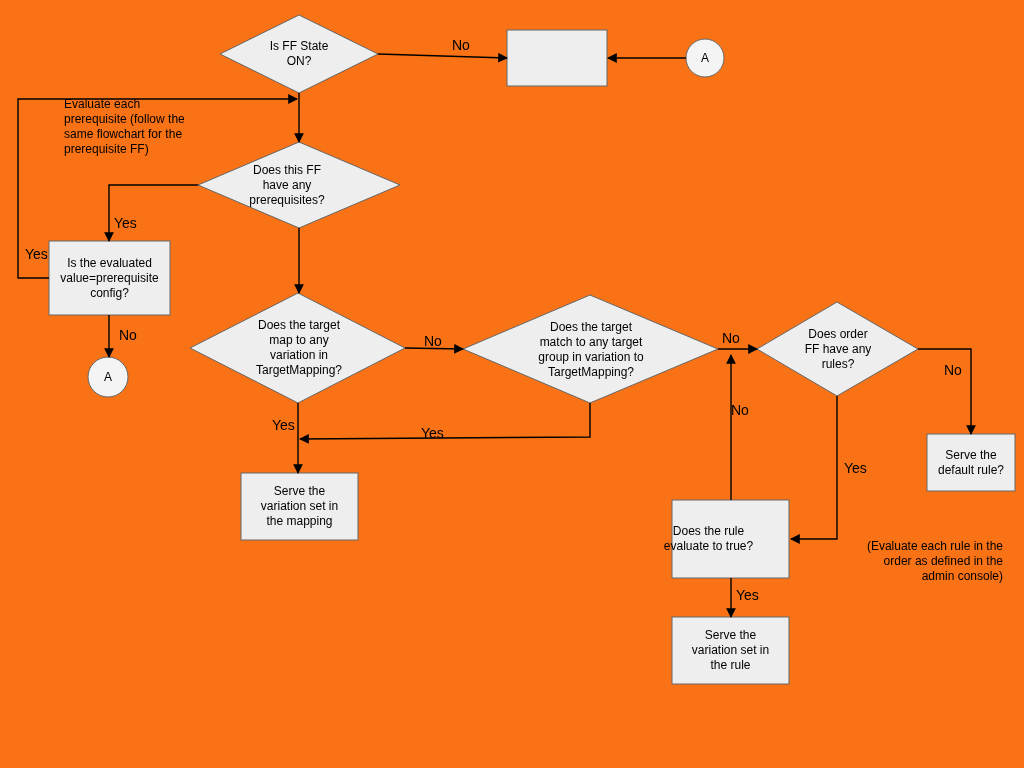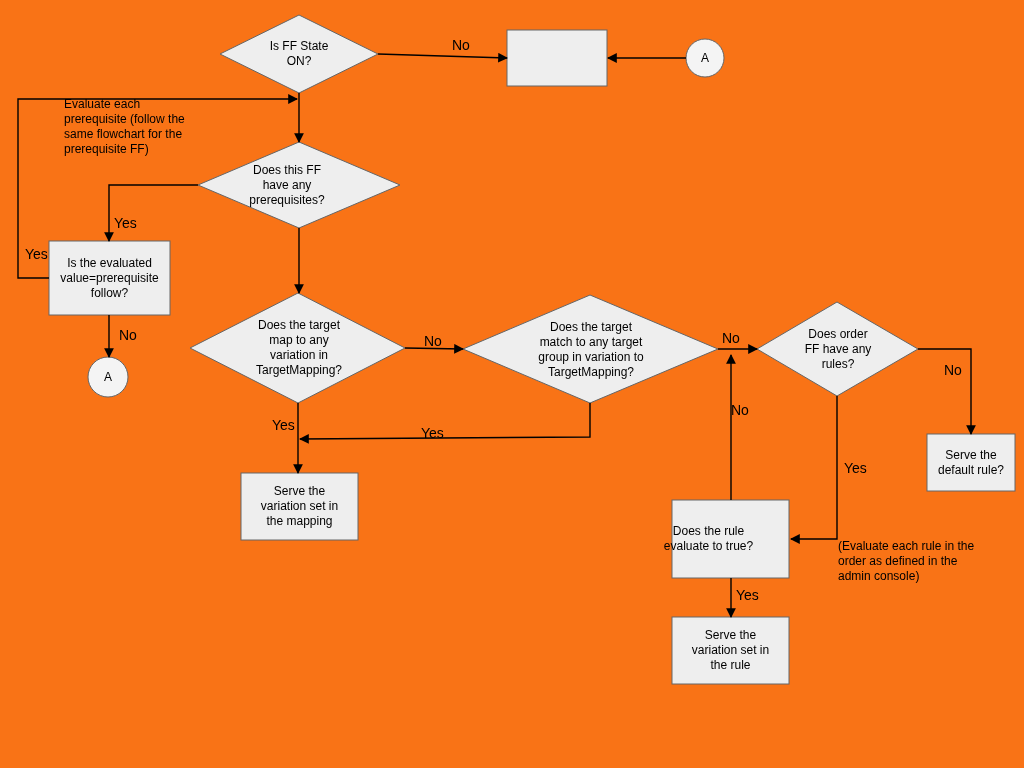--- a/index.html
+++ b/index.html
@@ -158,21 +158,21 @@
 
 
   <div class="node-label" style="left:686px; top:39px; width:38px; height:38px;">A</div>
 
   <div class="node-label" style="left:213px; top:154px; width:148px; height:62px;">Does this FF
 have any
 prerequisites?</div>
 
   <div class="node-label" style="left:50px; top:243px; width:119px; height:70px;">Is the evaluated
 value=prerequisite
-follow?</div>
+config?</div>
 
   <div class="node-label" style="left:88px; top:357px; width:40px; height:40px;">A</div>
 
   <div class="node-label" style="left:228px; top:314px; width:142px; height:68px;">Does the target
 map to any
 variation in
 TargetMapping?</div>
 
   <div class="node-label" style="left:504px; top:316px; width:174px; height:68px;">Does the target
 match to any target
@@ -219,17 +219,17 @@
 
   <div class="edge-label" style="left:944px; top:363px;">No</div>
 
   <div class="edge-label" style="left:736px; top:588px;">Yes</div>
 
   <div class="note-label" style="left:19px; top:97px; width:190px;">Evaluate each
 prerequisite (follow the
 same flowchart for the
 prerequisite FF)</div>
 
-  <div class="note-label" style="left:793px; top:539px; width:165px;">(Evaluate each rule in the
+  <div class="note-label" style="left:793px; top:539px; width:165px;text-align:right;">(Evaluate each rule in the
 order as defined in the
 admin console)</div>
 
 </div>
 
 </body></html>

